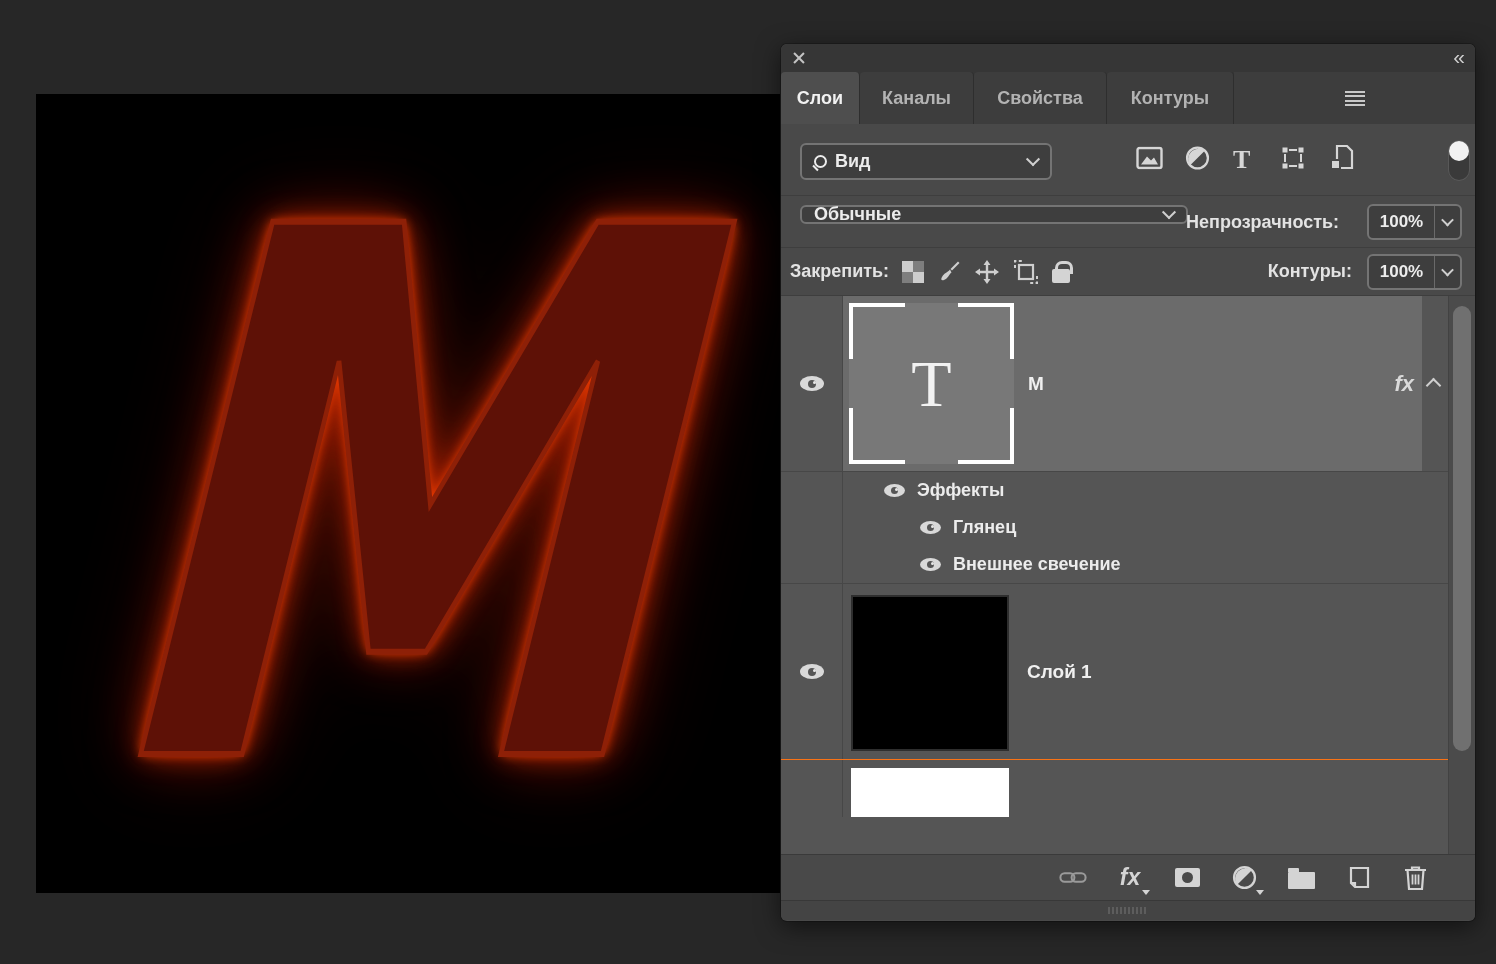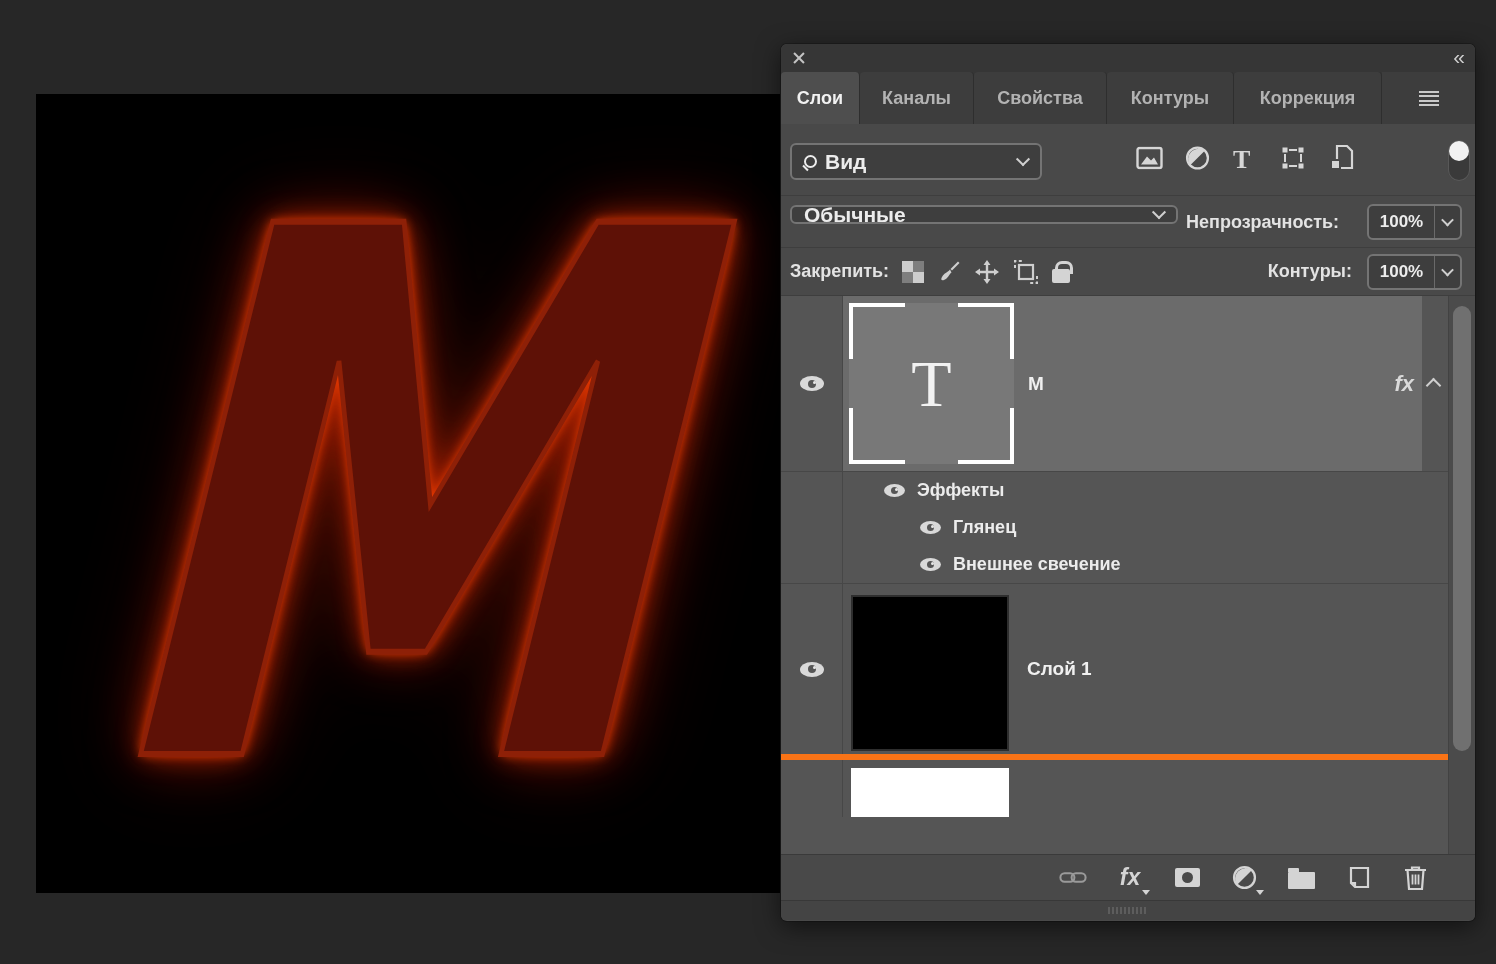--- a/index.html
+++ b/index.html
@@ -40,21 +40,21 @@
   .tab-menu { flex:1; background:#3d3d3d; display:flex; align-items:center; justify-content:center; }
   .hamburger { width:20px; height:15px;
       background:repeating-linear-gradient(#c9c9c9 0 2px, transparent 2px 4.4px); }
 
   .row { position:relative; border-bottom:1px solid #3e3e3e; }
   .filter-row { height:72px; }
   .blend-row  { height:52px; }
   .lock-row   { height:47px; border-bottom:none; }
 
   .dropdown { position:absolute; background:#3e3e3e; border:2px solid #747474; border-radius:6px;
-              display:flex; align-items:center; color:#ececec; font-size:21px; font-weight:bold; }
+              display:flex; align-items:center; color:#ececec; font-size:18px; font-weight:bold;margin-left:10px; }
   .dd-kind  { left:9px; top:19px; width:252px; height:37px; padding:0 12px; gap:8px; }
   .dd-blend { left:9px; top:9px; width:388px; height:19px; padding:0 12px; }
   .dd-chev { margin-left:auto; width:10px; height:10px; border-right:2px solid #cfcfcf;
              border-bottom:2px solid #cfcfcf; transform:rotate(45deg) translate(-2px,-2px); }
   .mag { position:relative; width:13px; height:13px; border:2px solid #ececec; border-radius:50%; }
   .mag::after { content:""; position:absolute; left:-4px; bottom:-3px; width:7px; height:2px;
                 background:#ececec; transform:rotate(45deg); }
 
   .fi { position:absolute; top:50%; transform:translateY(-50%); color:#d6d6d6; }
   .toggle { position:absolute; left:667px; top:16px; width:22px; height:41px; border-radius:11px;
@@ -121,21 +121,21 @@
   .caret-up { position:absolute; right:36px; top:84px; width:11px; height:11px;
               border-right:2px solid #cfcfcf; border-bottom:2px solid #cfcfcf;
               transform:rotate(-135deg); }
 
   .fx-block { border-bottom:1px solid #474747; }
   .fx-row { display:flex; height:37px; }
   .fx-row .fx-content { flex:1; display:flex; align-items:center; gap:12px;
                         color:#ececec; font-size:18px; font-weight:bold; }
   .ind1 { padding-left:41px; } .ind2 { padding-left:77px; }
 
-  .row-layer1 { height:176px; border-bottom:6px solid #f97316;text-align:right; }
+  .row-layer1 { height:176px; border-bottom:1px solid #f97316;text-align:right; }
   .thumb-black { position:absolute; left:8px; top:11px; width:158px; height:156px;
                  background:#000; border:2px solid #2e2e2e; }
   .row-partial { height:57px; overflow:hidden; }
   .thumb-white { position:absolute; left:8px; top:8px; width:158px; height:60px; background:#fff; }
 
   
   .toolbar { height:46px; background:#494949; border-top:1px solid #3a3a3a;
              display:flex; align-items:center; justify-content:flex-end;
              gap:29px; padding-right:46px; }
   .ti { position:relative; display:flex; align-items:center; justify-content:center;
@@ -167,21 +167,20 @@
     <div class="titlebar">
       <span class="x-icon"></span>
       <span class="collapse">«</span>
     </div>
 
     <div class="tabs">
       <div class="tab active" style="width:79px">Слои</div>
       <div class="tab" style="width:114px">Каналы</div>
       <div class="tab" style="width:133px">Свойства</div>
       <div class="tab" style="width:127px">Контуры</div>
-      <div class="tab" style="width:148px">Коррекция</div>
       <div class="tab-menu">
         <span class="hamburger"></span>
       </div>
     </div>
 
     <div class="row filter-row">
       <div class="dropdown dd-kind">
         <span class="mag"></span>
         <span>Вид</span>
         <span class="dd-chev"></span>

